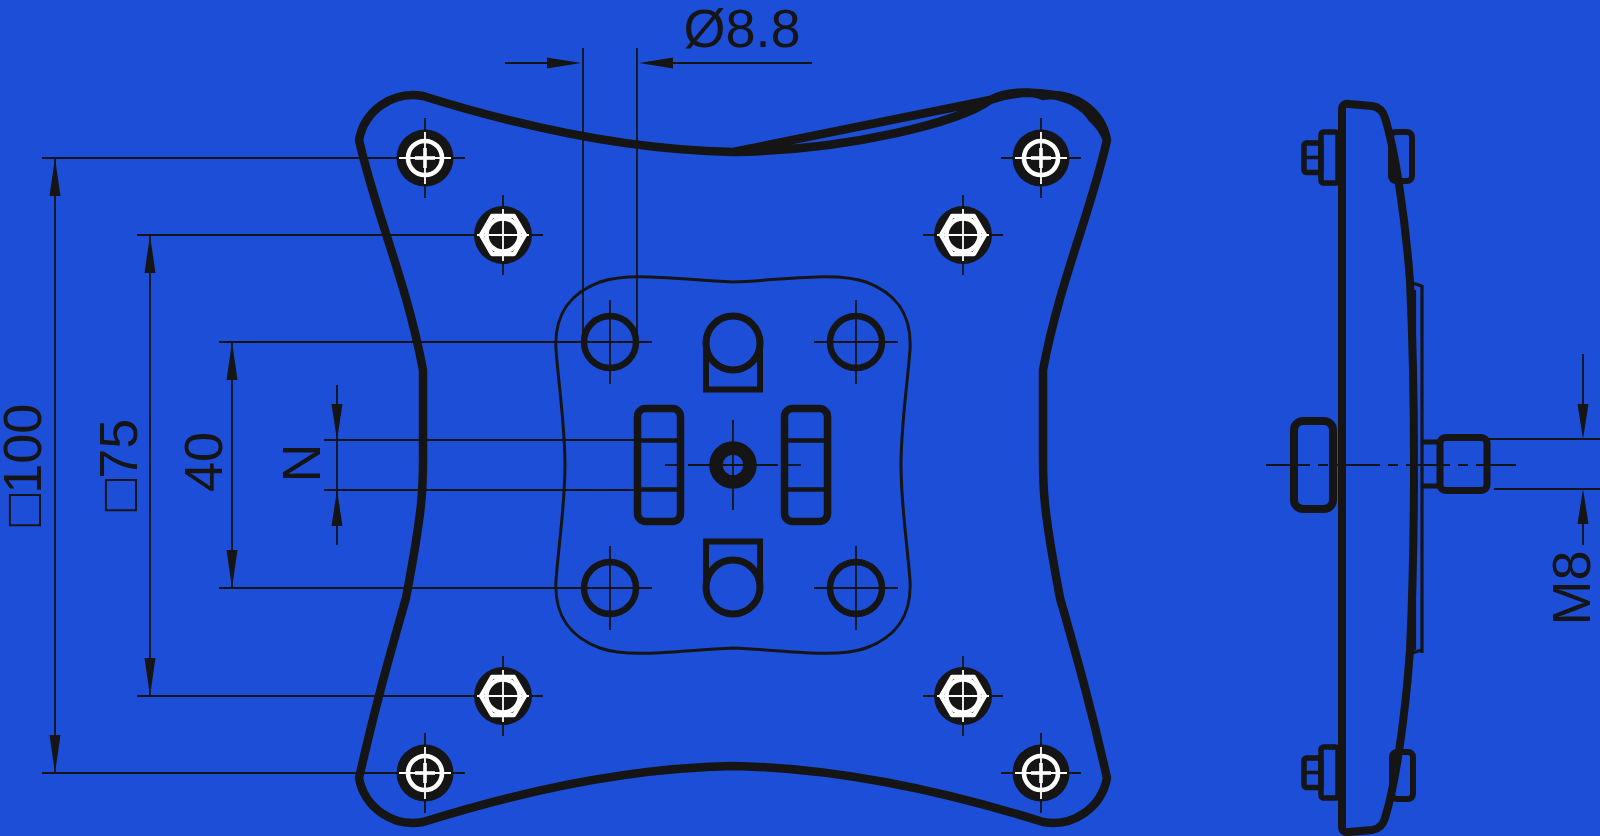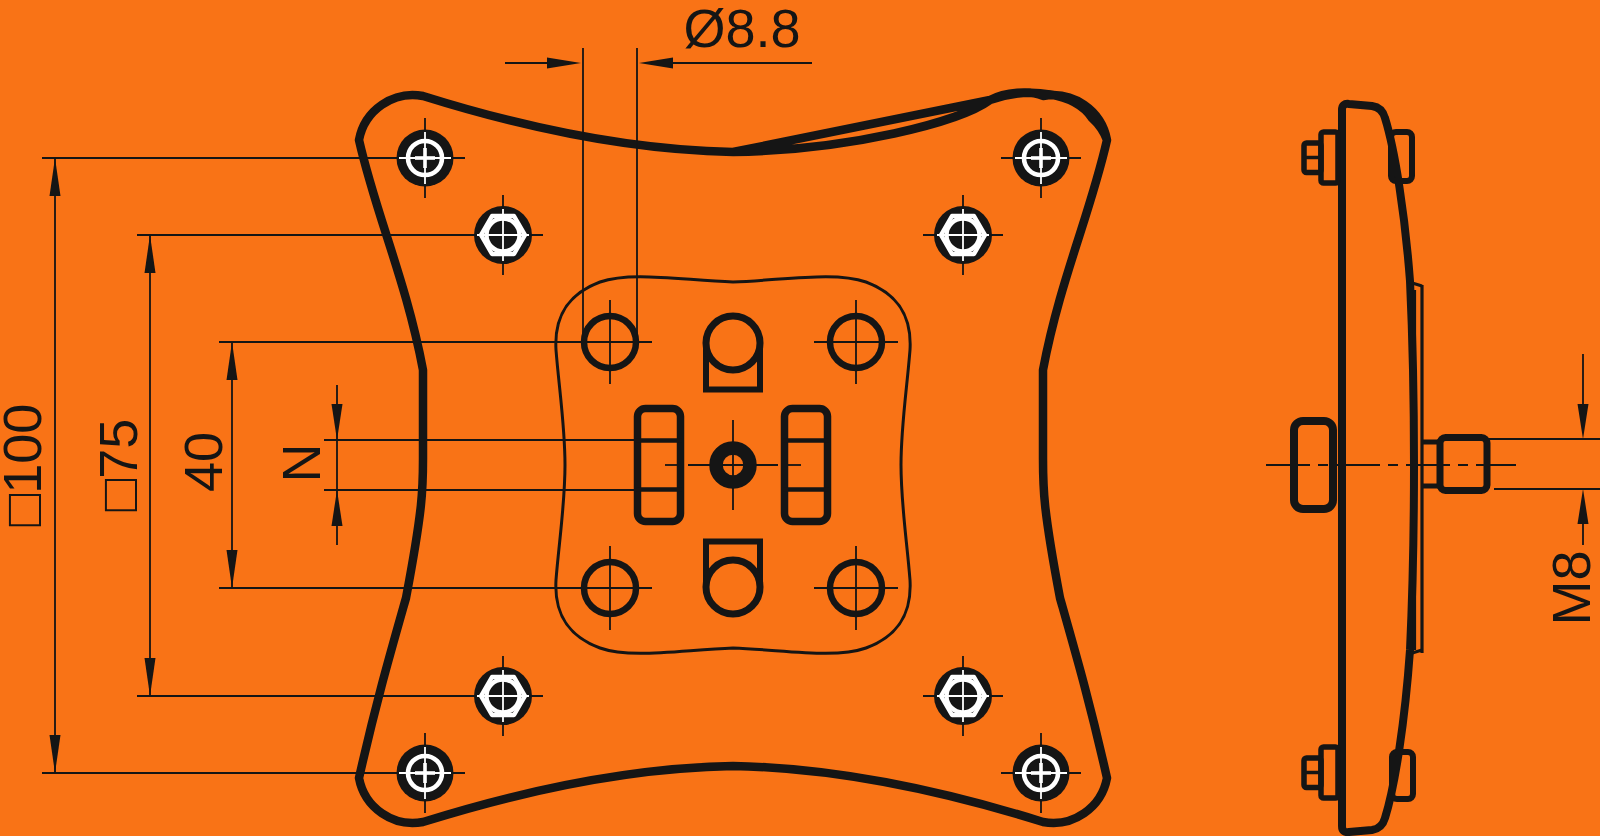--- a/index.html
+++ b/index.html
@@ -1,16 +1,16 @@
 <!DOCTYPE html>
 <html><head>
 <meta charset="utf-8">
 <style>
   html,body{margin:0;padding:0;background:#ffffff;}
-  .stage{width:1600px;height:836px;background:#f97316;overflow:hidden;position:relative;
+  .stage{width:1600px;height:836px;background:#1d4ed8;overflow:hidden;position:relative;
          font-family:"Liberation Sans","DejaVu Sans",sans-serif;}
   svg{display:block;}
   text{font-family:"Liberation Sans","DejaVu Sans",sans-serif;font-size:54px;fill:#151515;}
 </style>
 </head>
 <body>
 
 <div class="stage">
 <svg width="1600" height="836" viewBox="0 0 1600 836">
   <defs>

